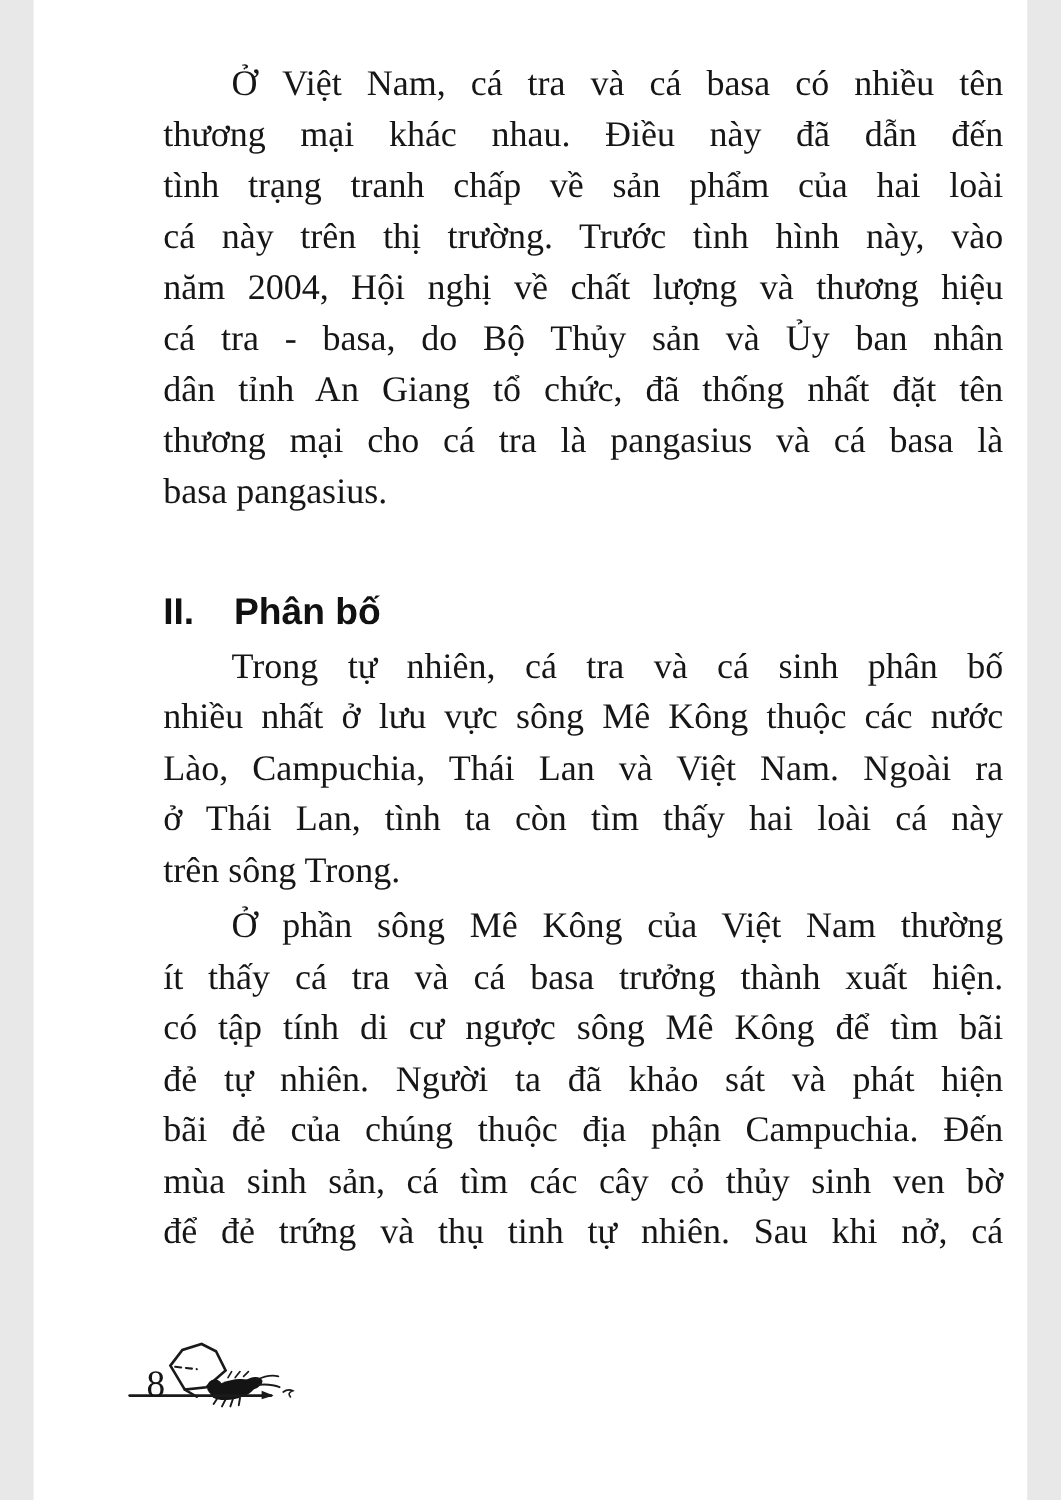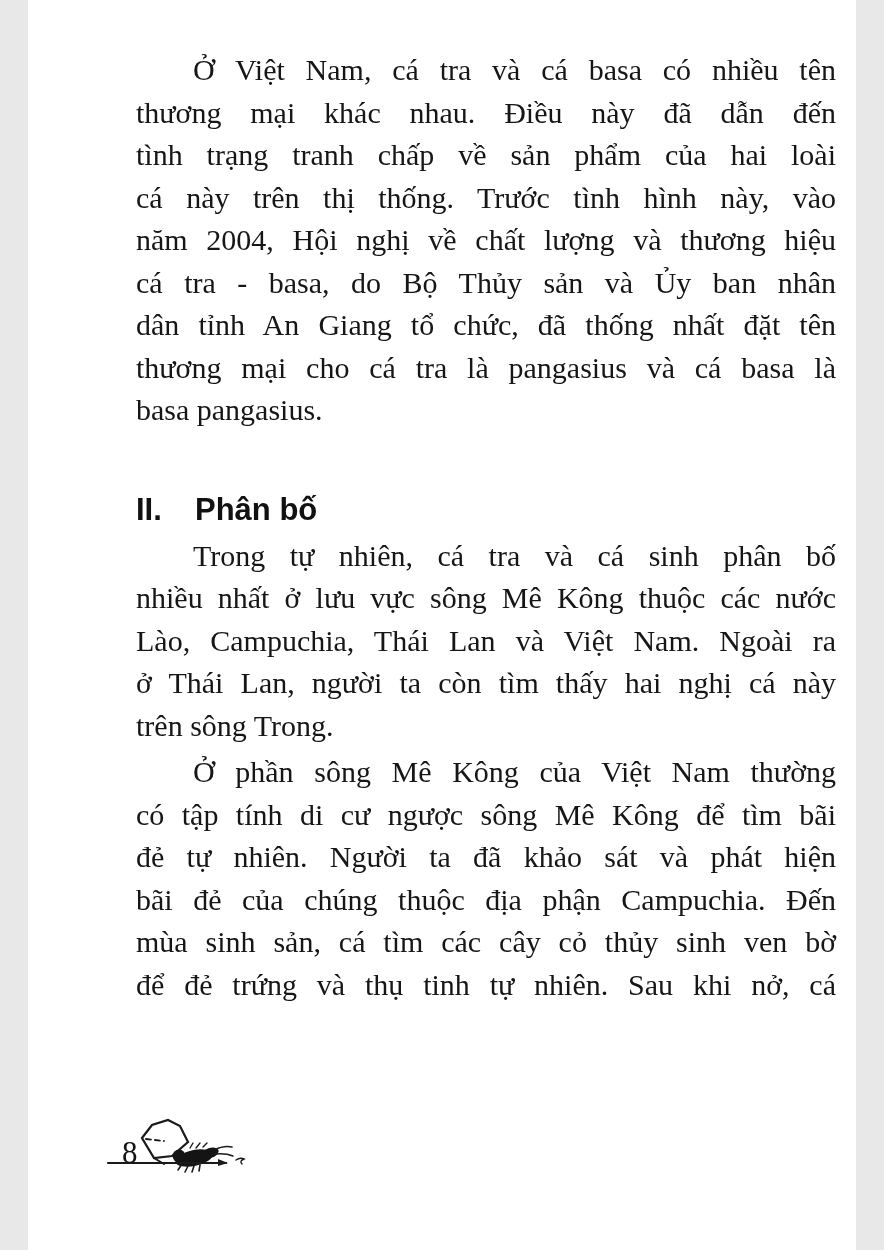--- a/index.html
+++ b/index.html
@@ -64,43 +64,44 @@
 <body>
 
 <div class="page">
 
   <div class="text-column">
 
     <div class="para para1">
         <div class="line first">Ở Việt Nam, cá tra và cá basa có nhiều tên</div>
         <div class="line">thương mại khác nhau. Điều này đã dẫn đến</div>
         <div class="line">tình trạng tranh chấp về sản phẩm của hai loài</div>
-        <div class="line">cá này trên thị thống. Trước tình hình này, vào</div>
+        <div class="line">cá này trên thị trường. Trước tình hình này, vào</div>
         <div class="line">năm 2004, Hội nghị về chất lượng và thương hiệu</div>
         <div class="line">cá tra - basa, do Bộ Thủy sản và Ủy ban nhân</div>
         <div class="line">dân tỉnh An Giang tổ chức, đã thống nhất đặt tên</div>
         <div class="line">thương mại cho cá tra là pangasius và cá basa là</div>
         <div class="line last">basa pangasius.</div>
       </div>
 
     <div class="section-heading">
       <span class="numeral">II.</span>
       <span class="heading-title">Phân bố</span>
     </div>
 
     <div class="para para2">
         <div class="line first">Trong tự nhiên, cá tra và cá sinh phân bố</div>
         <div class="line">nhiều nhất ở lưu vực sông Mê Kông thuộc các nước</div>
         <div class="line">Lào, Campuchia, Thái Lan và Việt Nam. Ngoài ra</div>
-        <div class="line">ở Thái Lan, người ta còn tìm thấy hai nghị cá này</div>
+        <div class="line">ở Thái Lan, tình ta còn tìm thấy hai loài cá này</div>
         <div class="line last">trên sông Trong.</div>
       </div>
 
     <div class="para para3 justify-all">
         <div class="line first">Ở phần sông Mê Kông của Việt Nam thường</div>
+        <div class="line">ít thấy cá tra và cá basa trưởng thành xuất hiện.</div>
         <div class="line">có tập tính di cư ngược sông Mê Kông để tìm bãi</div>
         <div class="line">đẻ tự nhiên. Người ta đã khảo sát và phát hiện</div>
         <div class="line">bãi đẻ của chúng thuộc địa phận Campuchia. Đến</div>
         <div class="line">mùa sinh sản, cá tìm các cây cỏ thủy sinh ven bờ</div>
         <div class="line last">để đẻ trứng và thụ tinh tự nhiên. Sau khi nở, cá</div>
       </div>
 
   </div>
 
   <div class="page-footer">

